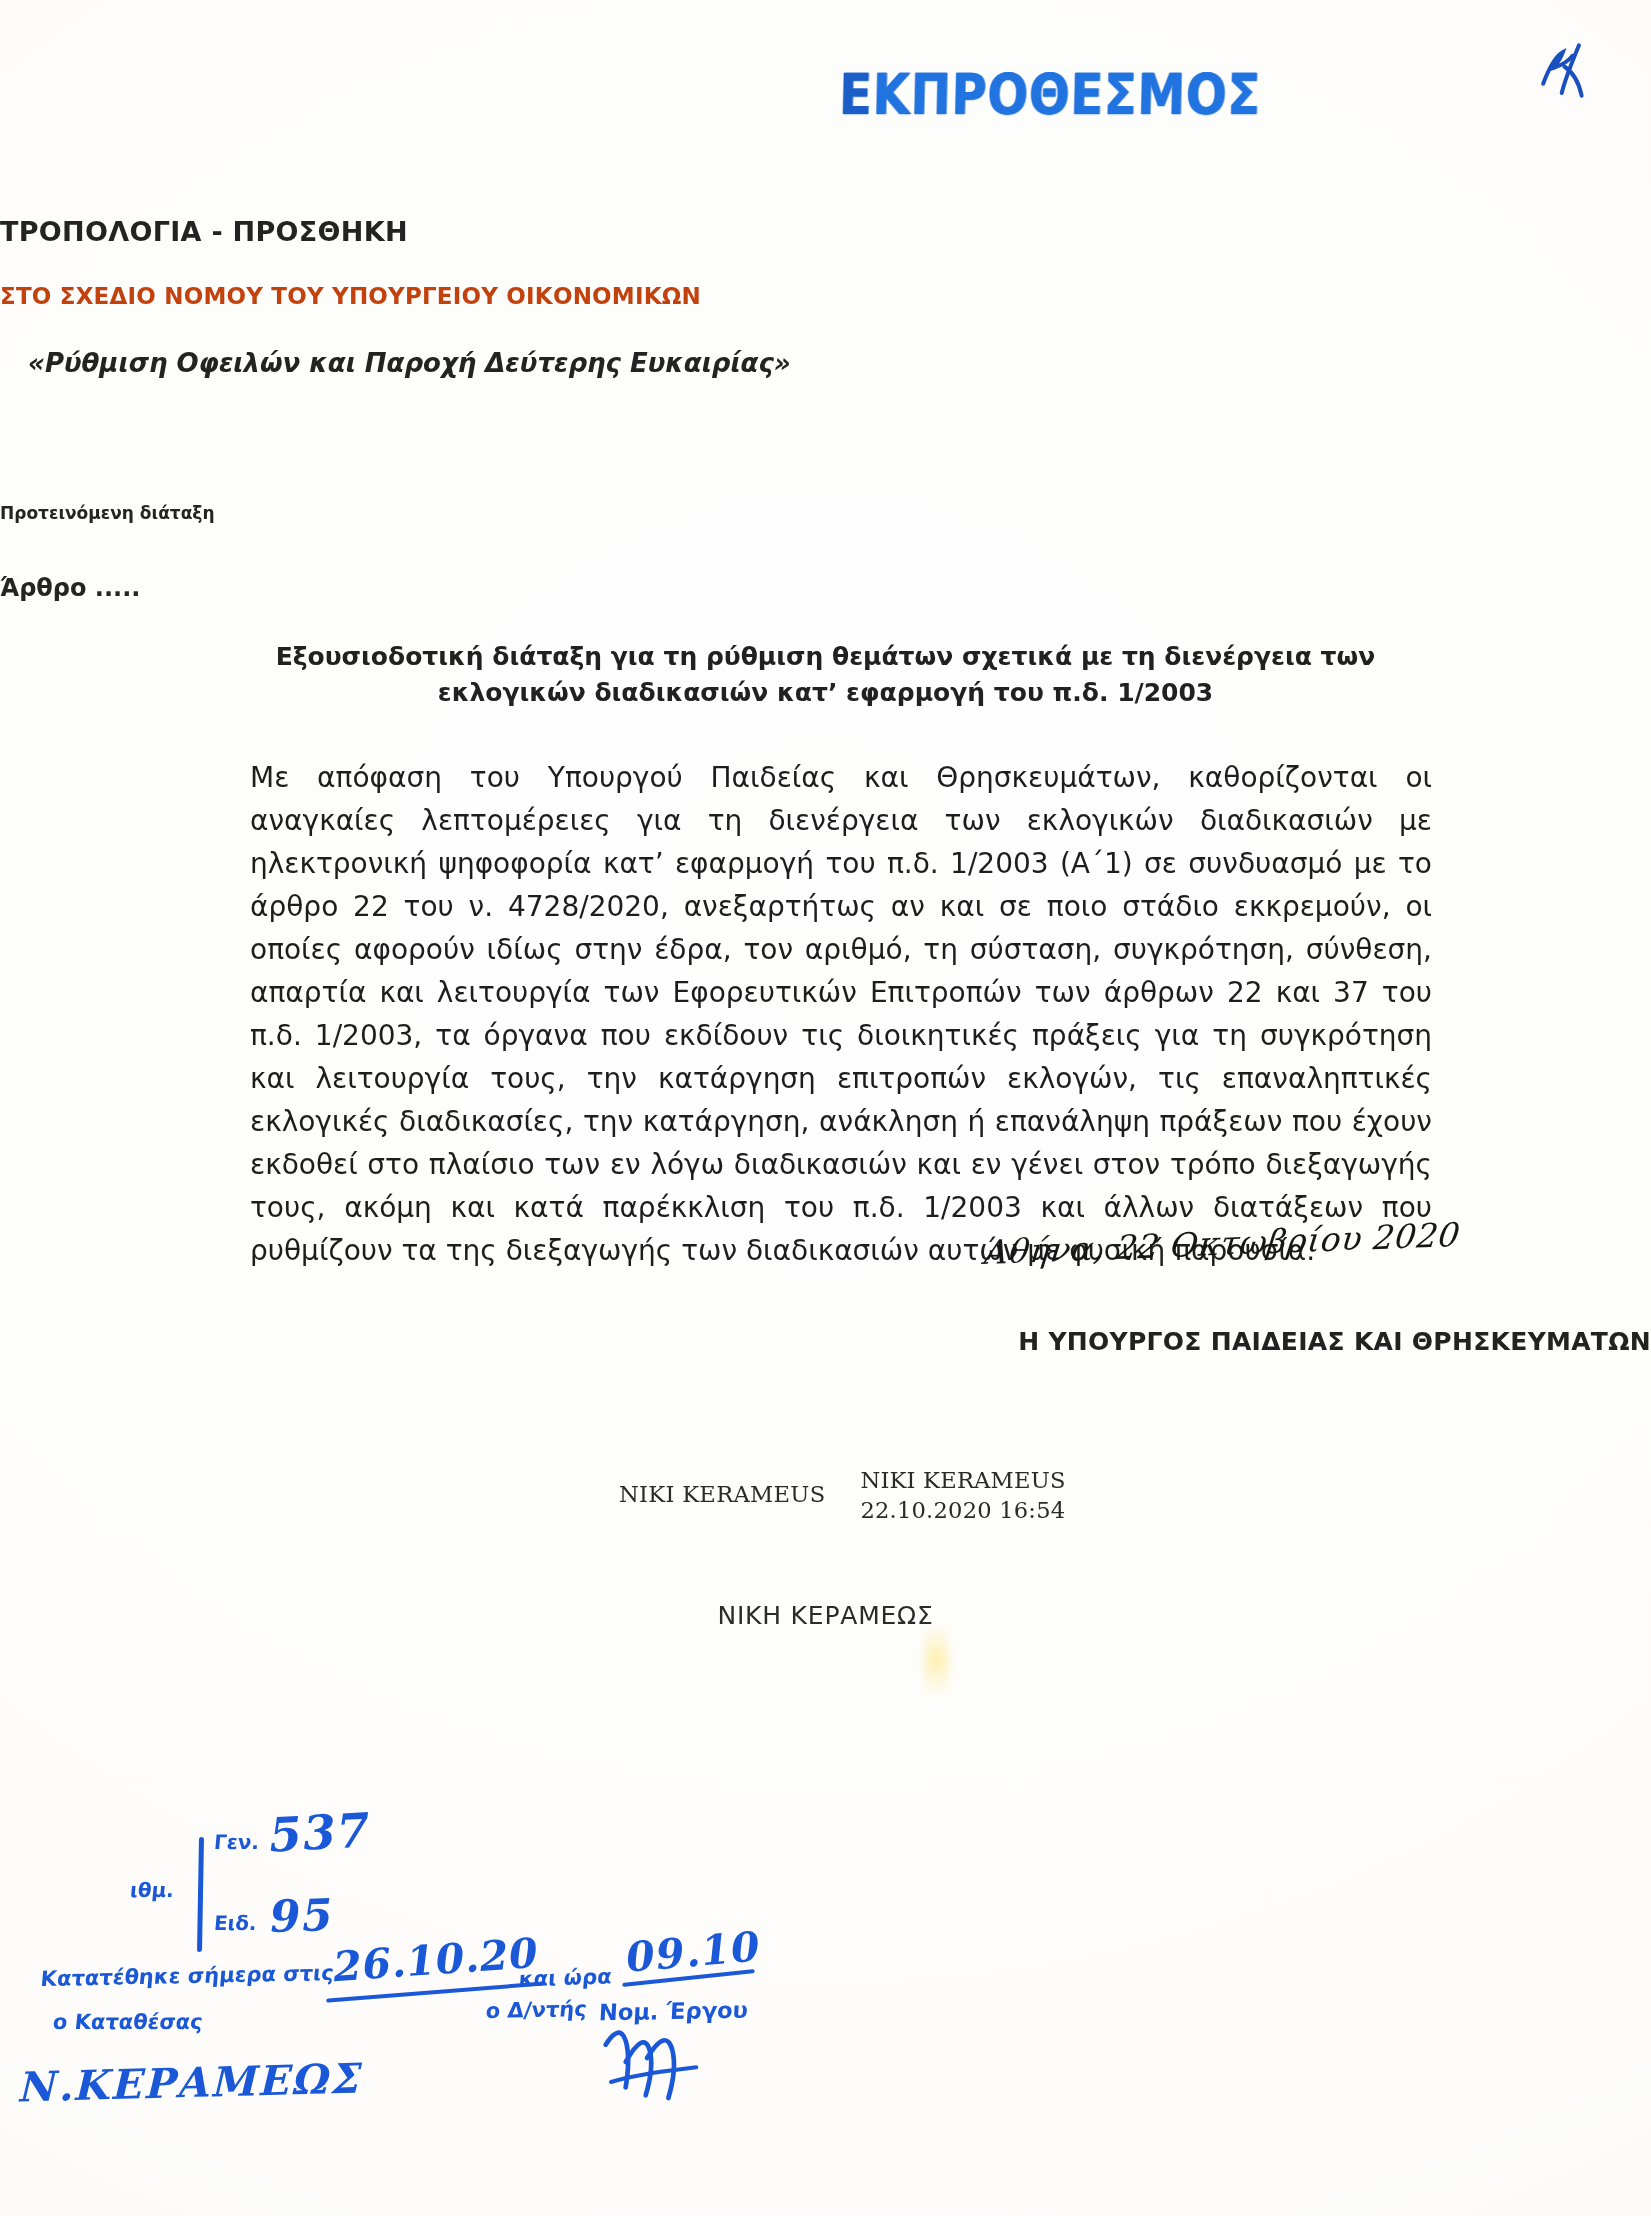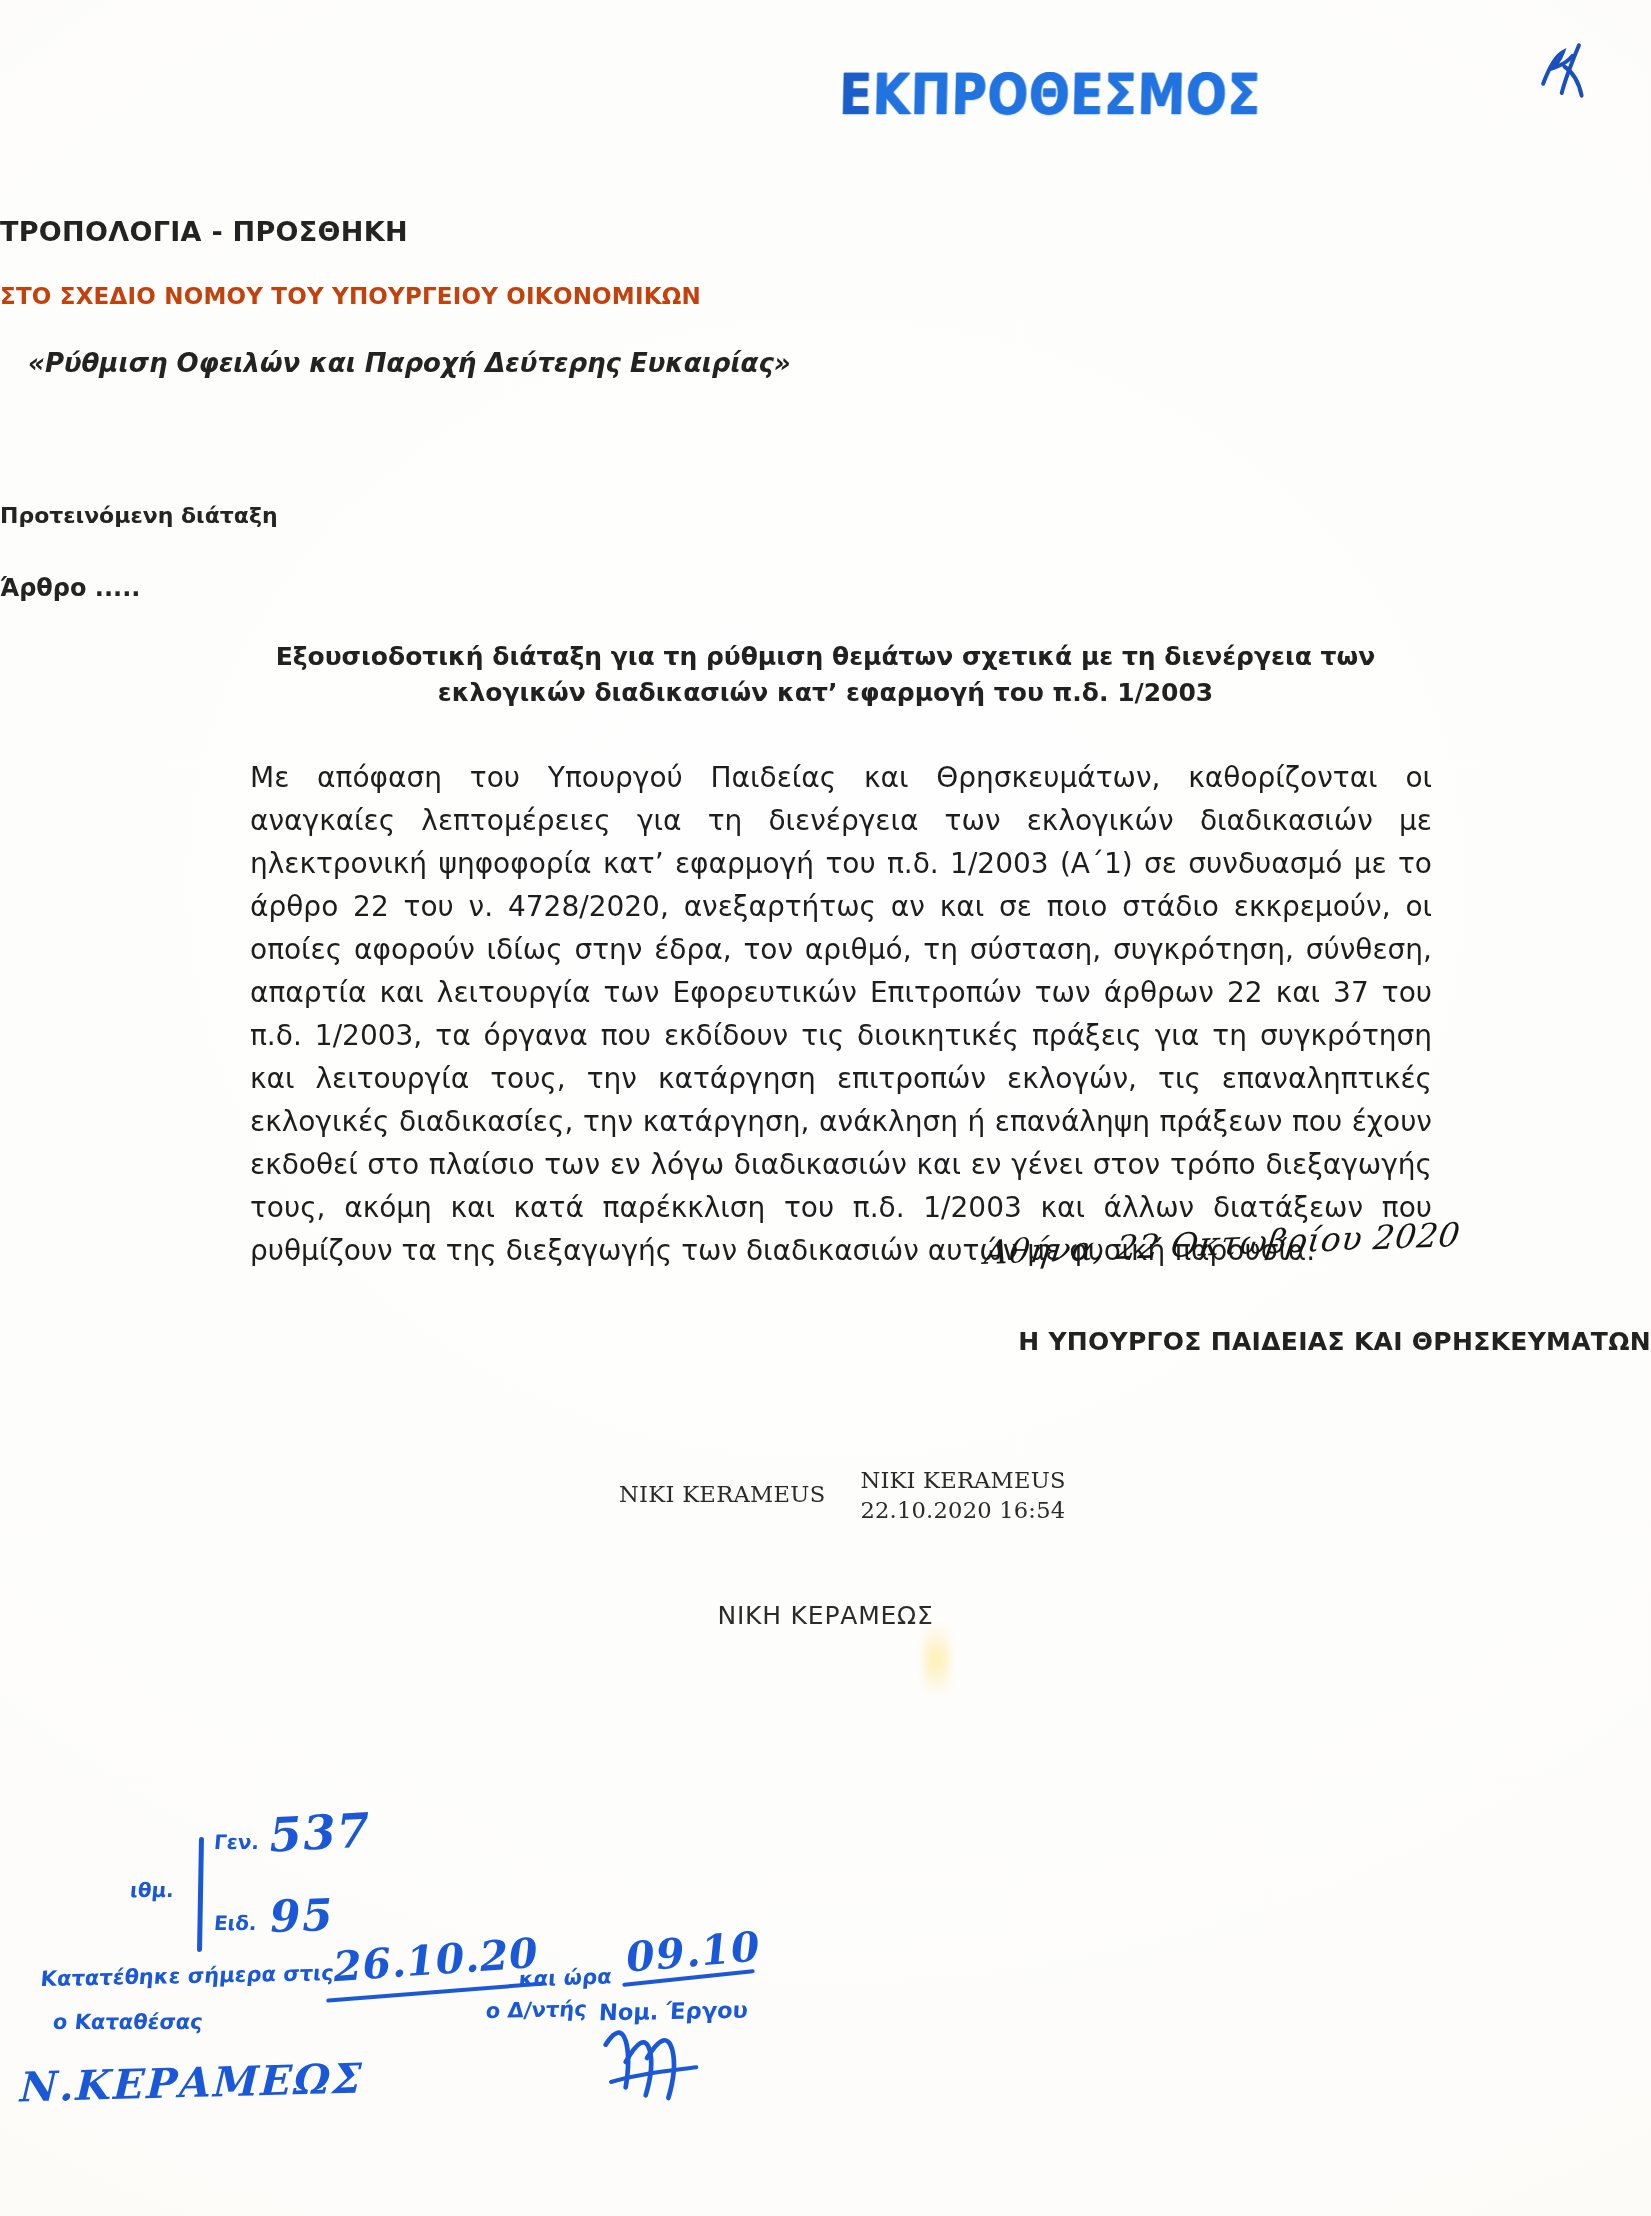--- a/index.html
+++ b/index.html
@@ -85,21 +85,21 @@
     top: 348px;
     font-size: 26px;
     font-weight: 700;
     font-style: italic;
     color: #232323;
     padding-left: 28px;
   }
 
   .subhead-1 {
     top: 503px;
-    font-size: 22px;
+    font-size: 17px;
     font-weight: 700;
     color: #242424;
   }
   .subhead-2 {
     top: 574px;
     font-size: 24px;
     font-weight: 700;
     color: #242424;
   }
 

